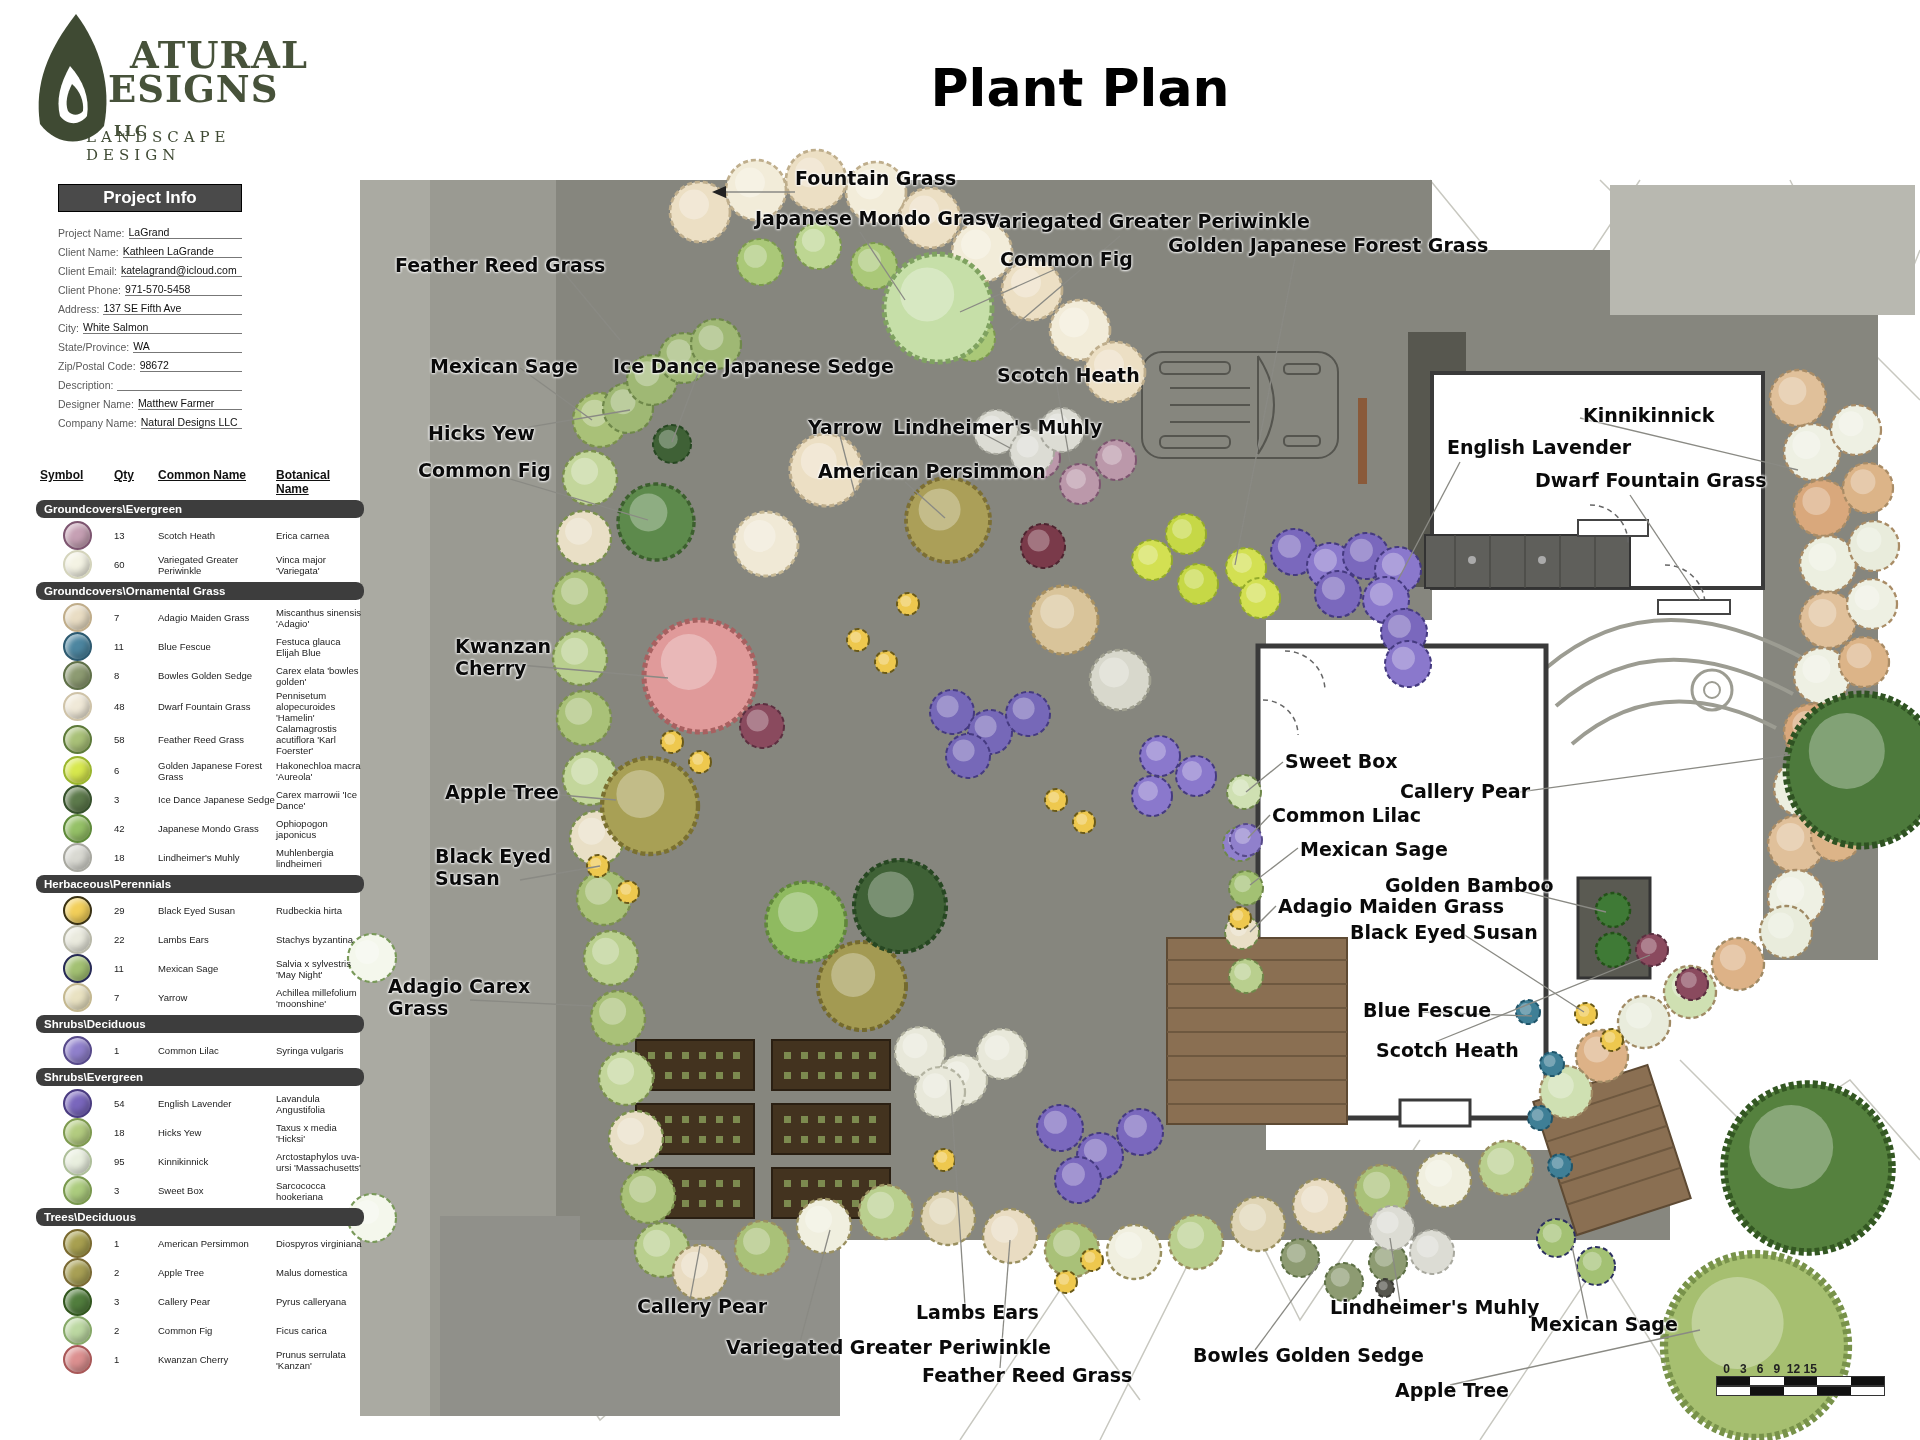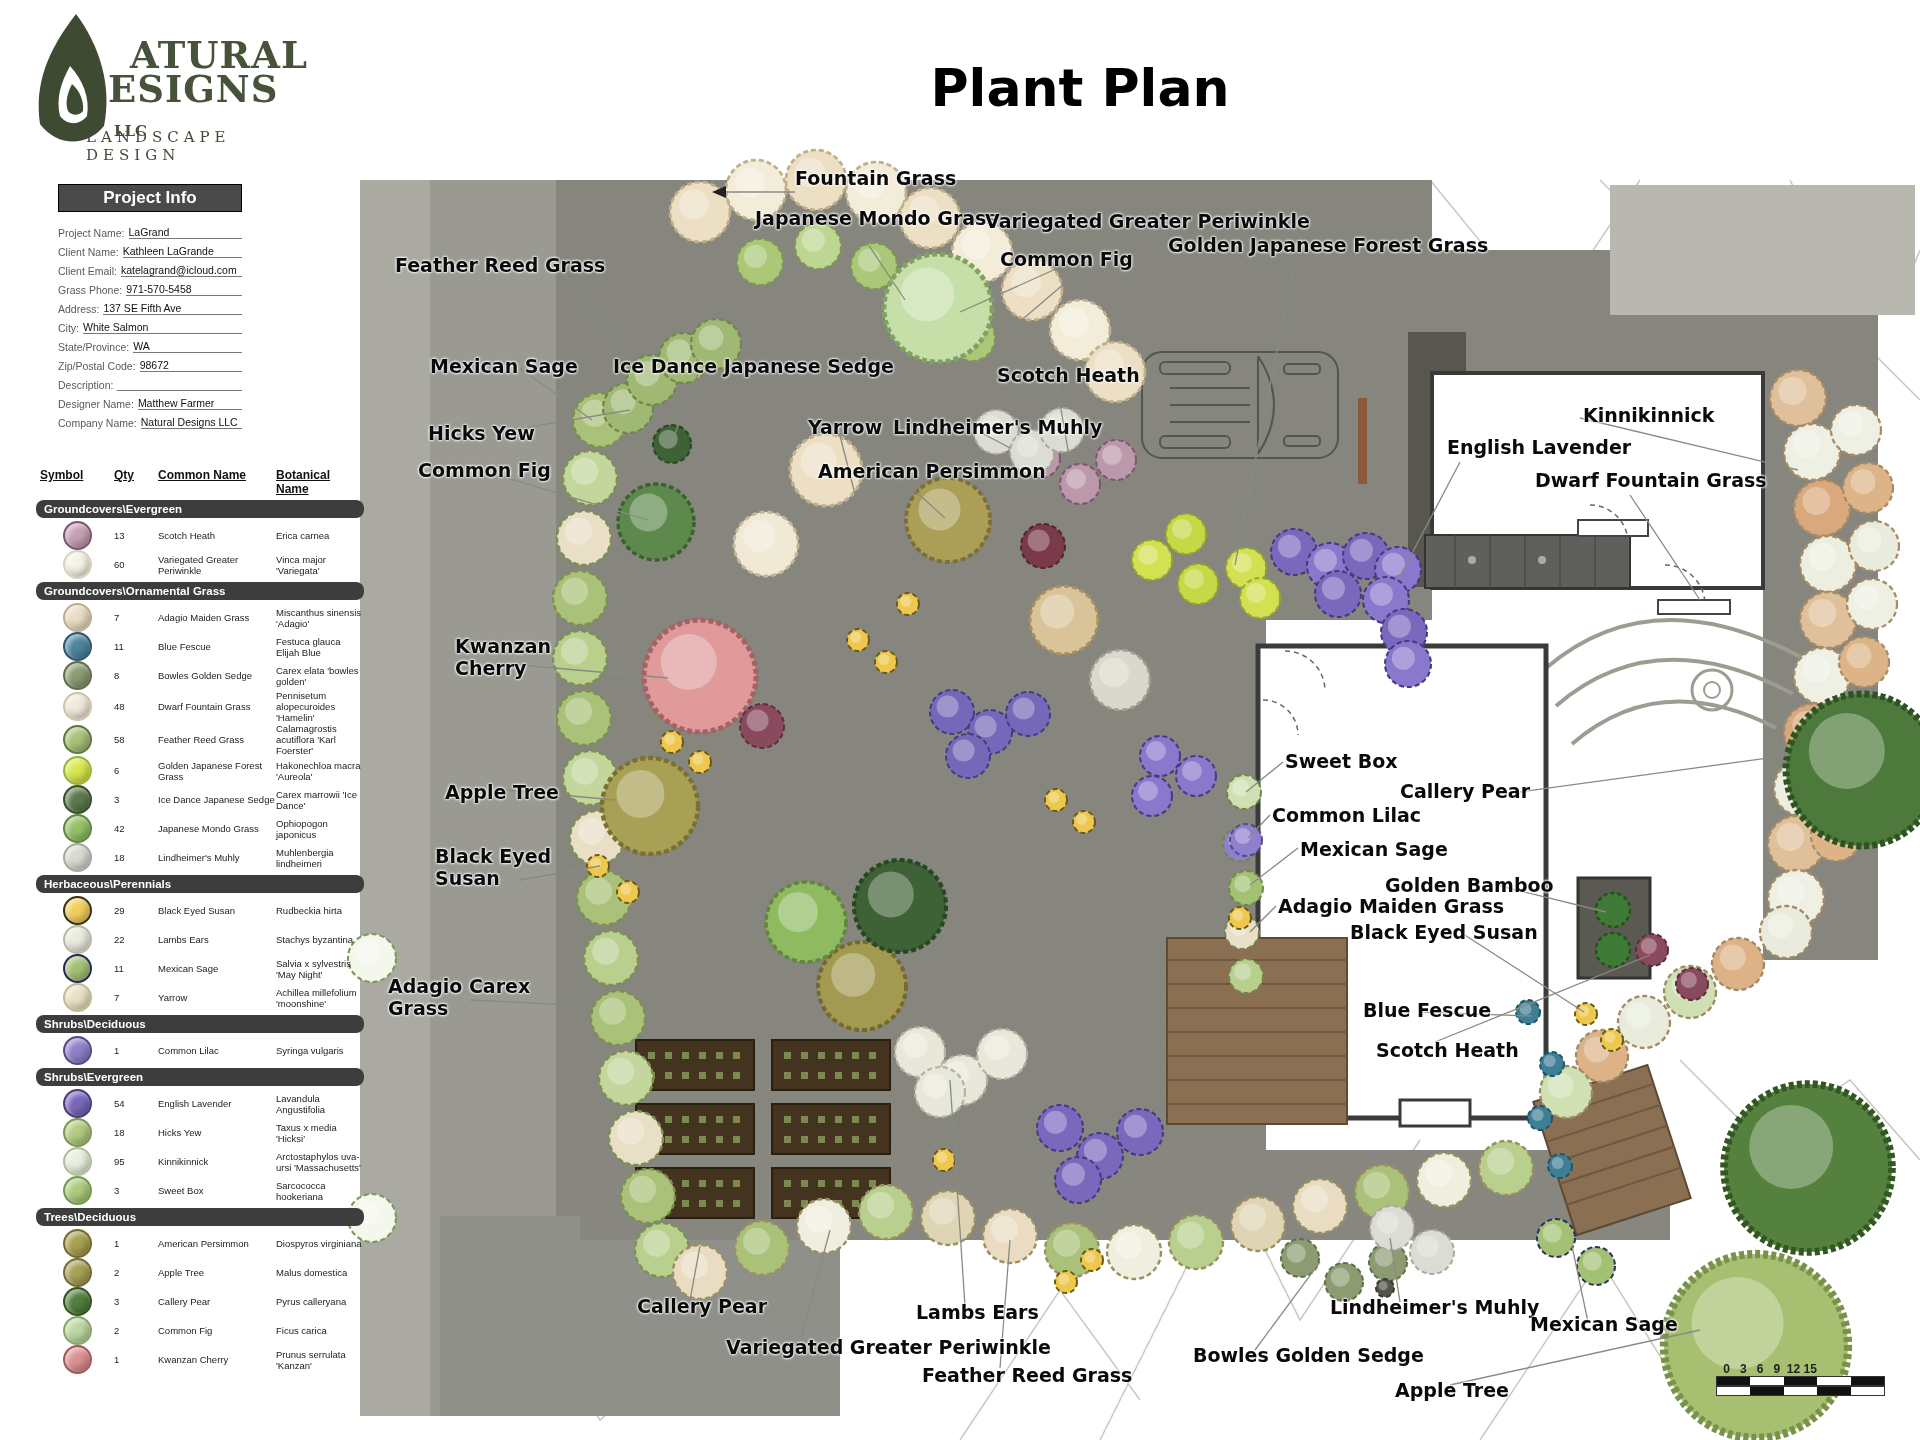--- a/index.html
+++ b/index.html
@@ -639,21 +639,21 @@
     <span class="pinfo-lab">Client Name:</span>
     <span class="pinfo-val">Kathleen LaGrande</span>
   </div>
 
   <div class="pinfo-row">
     <span class="pinfo-lab">Client Email:</span>
     <span class="pinfo-val">katelagrand@icloud.com</span>
   </div>
 
   <div class="pinfo-row">
-    <span class="pinfo-lab">Grass Phone:</span>
+    <span class="pinfo-lab">Client Phone:</span>
     <span class="pinfo-val">971-570-5458</span>
   </div>
 
   <div class="pinfo-row">
     <span class="pinfo-lab">Address:</span>
     <span class="pinfo-val">137 SE Fifth Ave</span>
   </div>
 
   <div class="pinfo-row">
     <span class="pinfo-lab">City:</span>

